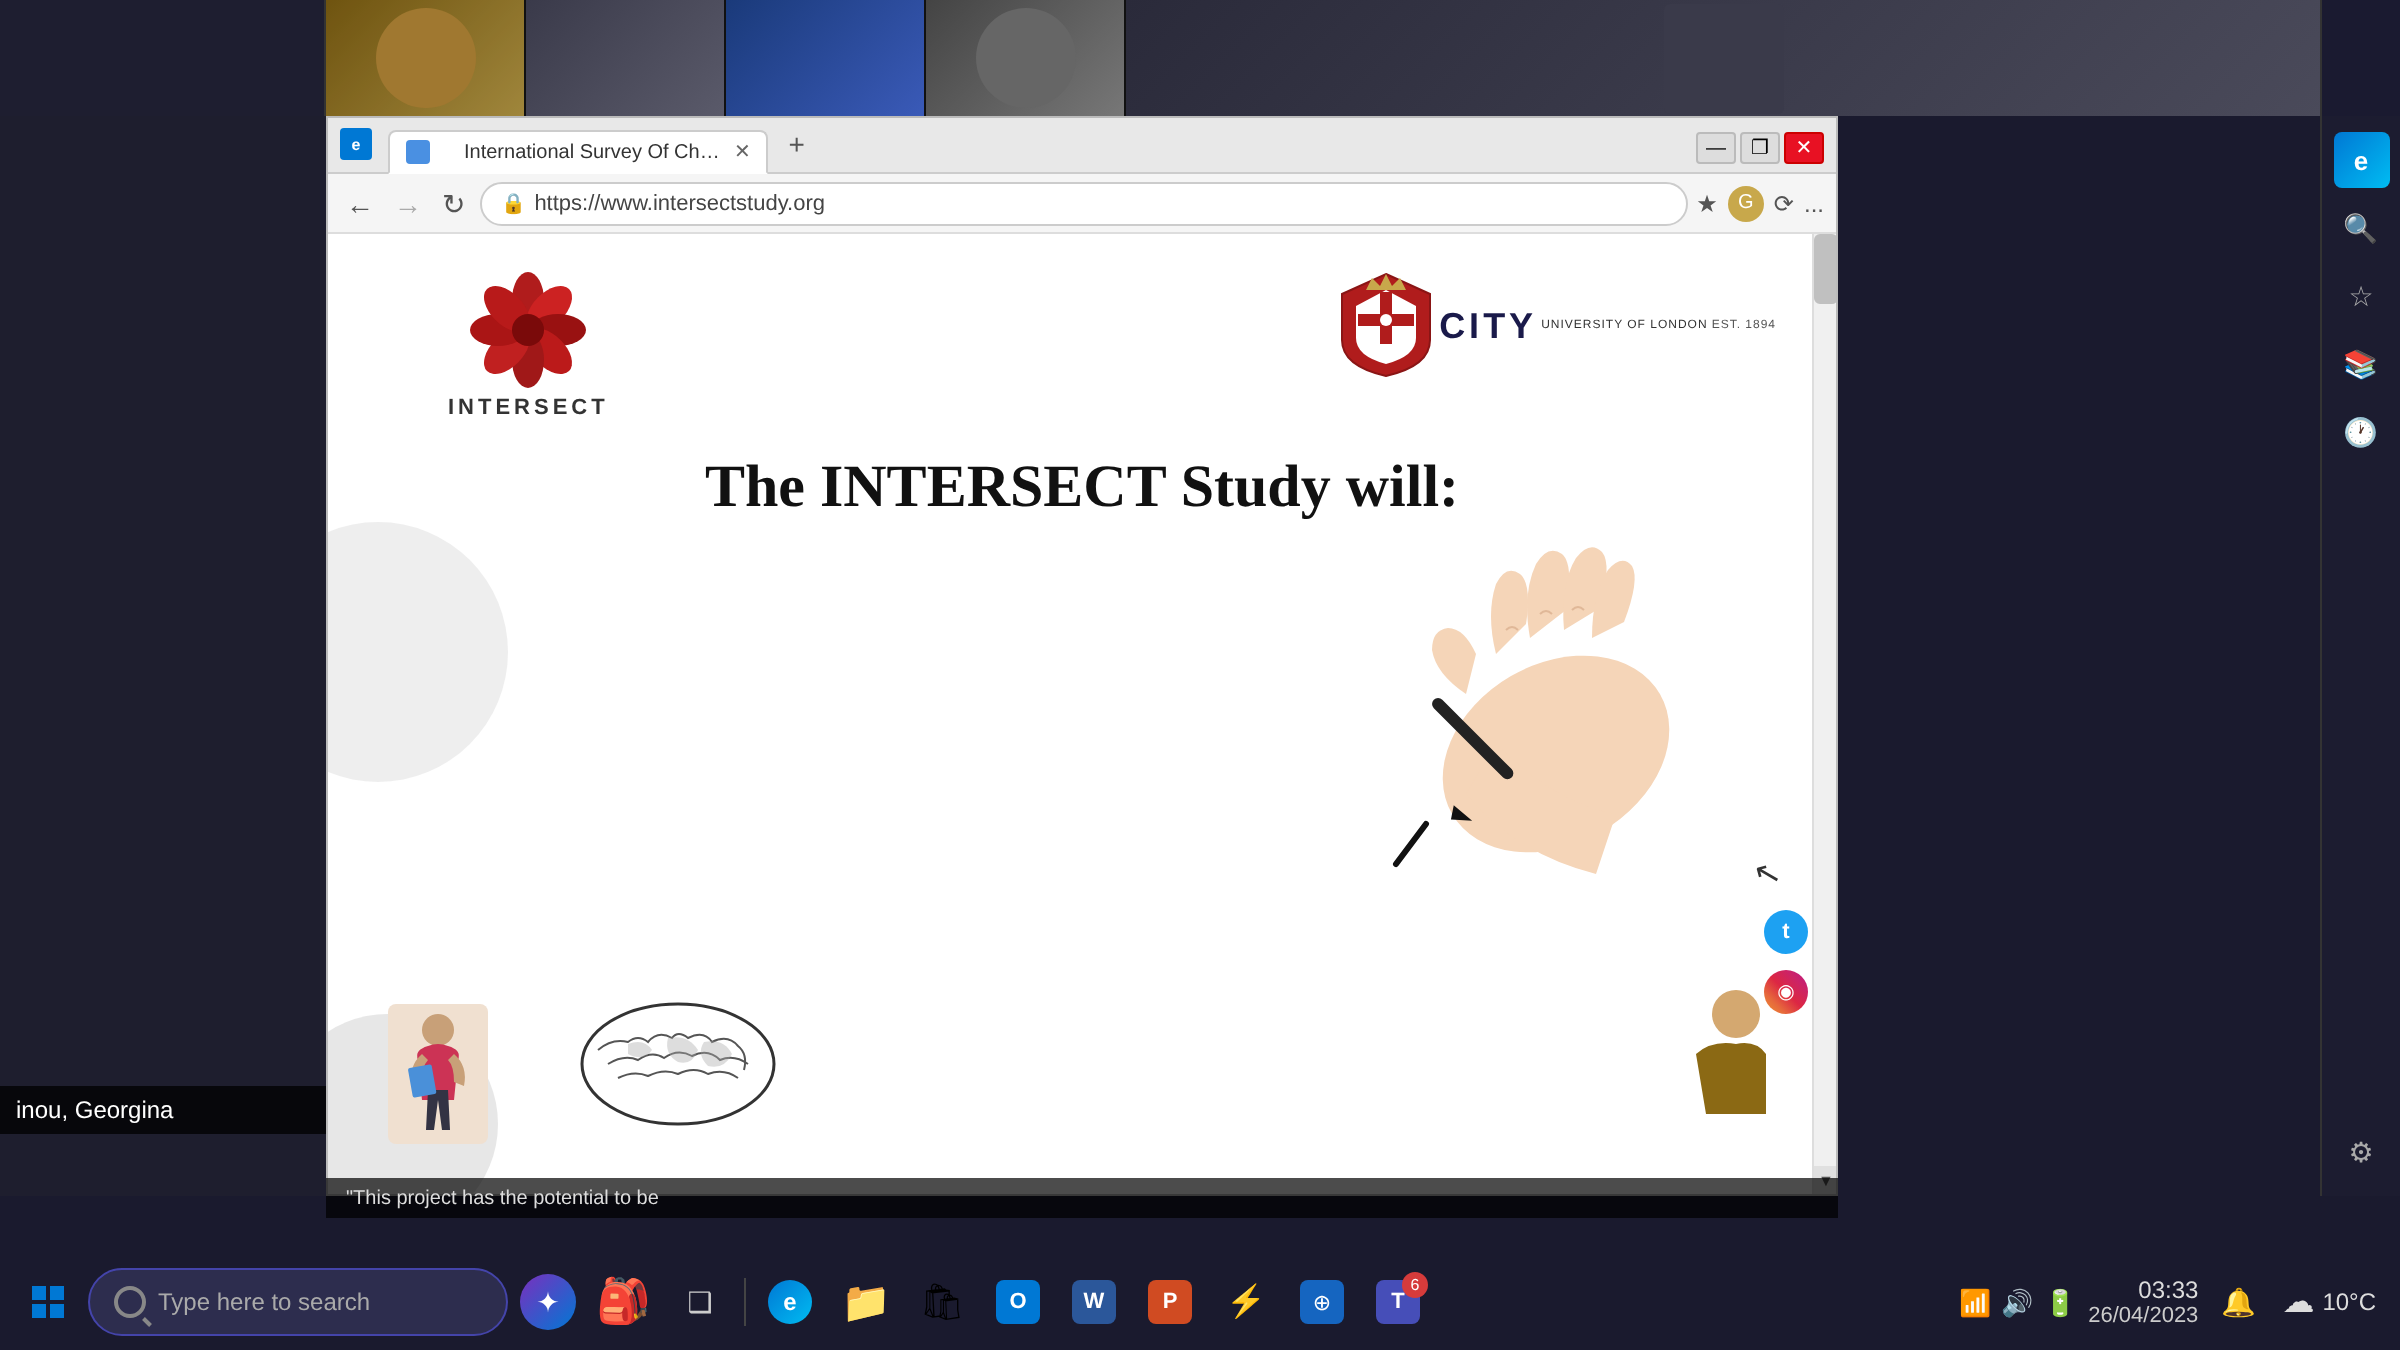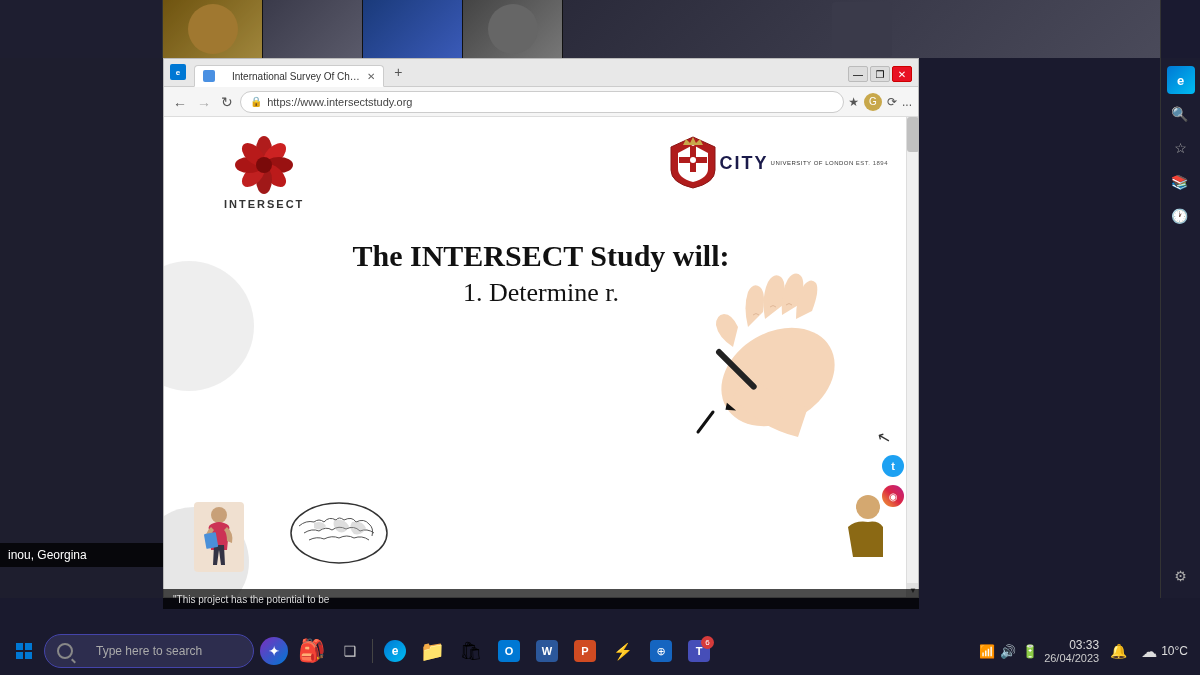--- a/index.html
+++ b/index.html
@@ -118,23 +118,22 @@
           <circle cx="25" cy="25" r="3" fill="#fff"></circle>
 
           <path d="M15 10 L18 4 L22 8 L25 2 L28 8 L32 4 L35 10 Z" fill="#c8a84b"></path>
         </svg>
         <span style="font-size:18px;font-weight:bold;letter-spacing:2px;color:#1a1a4a;line-height:1;">CITY</span>
         <span style="font-size:6px;color:#333;letter-spacing:0.5px;">UNIVERSITY OF LONDON</span>
         <span style="font-size:6px;color:#555;letter-spacing:0.5px;">EST. 1894</span>
       </div>
     </div>
 
-    <div style="text-align:center;margin-top:26px;position:relative;z-index:1;">
+    <div style="text-align:center;margin-top:14px;position:relative;z-index:1;">
       <div style="font-size:30px;font-weight:bold;color:#111;font-family:Georgia,serif;line-height:1.3;">The INTERSECT Study will:</div>
-      <div style="font-size:26px;color:#111;font-family:Georgia,serif;line-height:1.4;">1. Determine r.</div>
     </div>
 
     <div style="position:absolute;top:80px;right:20px;width:320px;height:270px;pointer-events:none;z-index:2;">
       <svg width="320" height="270" viewBox="0 0 320 270">
 
         <ellipse cx="200" cy="180" rx="60" ry="45" fill="#f5d5b8" transform="rotate(-30 200 180)"></ellipse>
 
         <path d="M170 130 Q165 110 170 95 Q175 85 182 90 Q188 95 185 115 Z" fill="#f5d5b8"></path>
         <path d="M187 122 Q183 100 190 85 Q196 75 203 80 Q209 85 205 108 Z" fill="#f5d5b8"></path>
         <path d="M204 118 Q202 95 210 82 Q217 73 223 79 Q228 85 222 107 Z" fill="#f5d5b8"></path>
@@ -226,21 +225,21 @@
 
   <div style="width:36px;height:36px;display:flex;align-items:center;justify-content:center;cursor:pointer;font-size:18px;color:#fff;border-radius:4px;">
     <svg width="18" height="18" viewBox="0 0 18 18">
       <rect x="1" y="1" width="7" height="7" fill="#0078d4"></rect>
       <rect x="10" y="1" width="7" height="7" fill="#0078d4"></rect>
       <rect x="1" y="10" width="7" height="7" fill="#0078d4"></rect>
       <rect x="10" y="10" width="7" height="7" fill="#0078d4"></rect>
     </svg>
   </div>
 
-  <div style="display:flex;align-items:center;background:#2d2d4e;border:1px solid #4444aa;border-radius:20px;padding:4px 12px;gap:23px;min-width:210px;height:34px;cursor:pointer;">
+  <div style="display:flex;align-items:center;background:#2d2d4e;border:1px solid #4444aa;border-radius:20px;padding:4px 12px;gap:6px;min-width:210px;height:34px;cursor:pointer;">
     <div style="width:16px;height:16px;border:2px solid #888;border-radius:50%;position:relative;flex-shrink:0;">
       <div style="position:absolute;bottom:-5px;right:-5px;width:5px;height:2px;background:#888;transform:rotate(45deg);"></div>
     </div>
     <span style="color:#aaa;font-size:12px;">Type here to search</span>
   </div>
 
   <div style="width:36px;height:36px;display:flex;align-items:center;justify-content:center;cursor:pointer;">
     <div style="position:relative;width:28px;height:28px;background:linear-gradient(135deg,#7B2FBE,#0078d4);border-radius:50%;display:flex;align-items:center;justify-content:center;">
       <span style="color:#fff;font-size:14px;">✦</span>
     </div>

